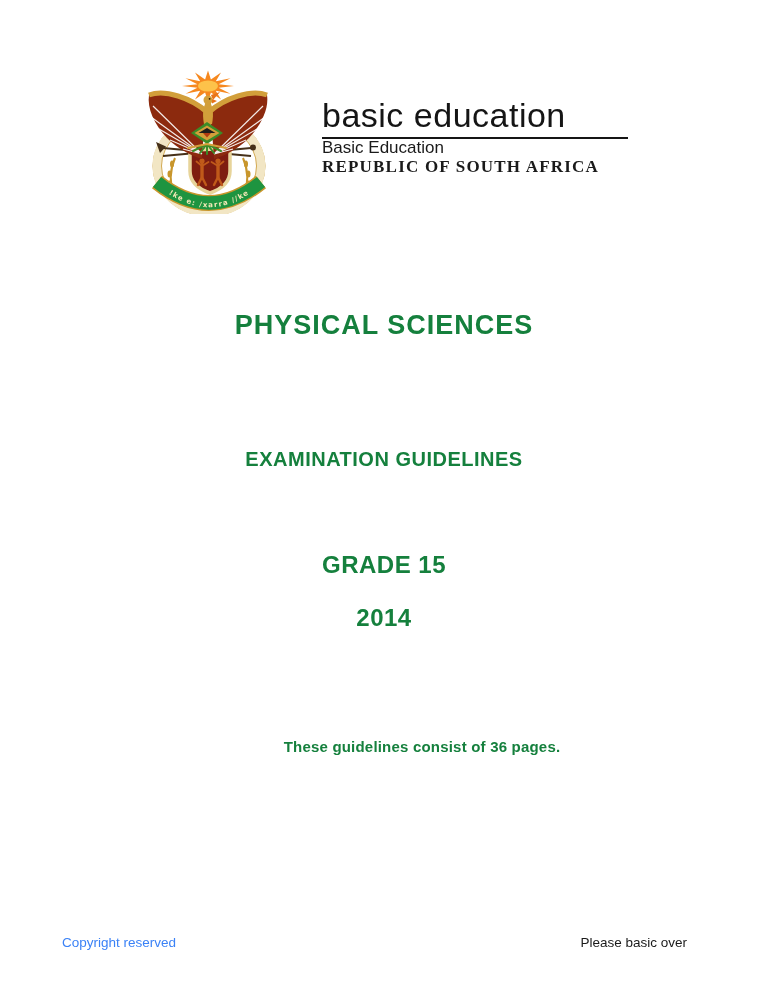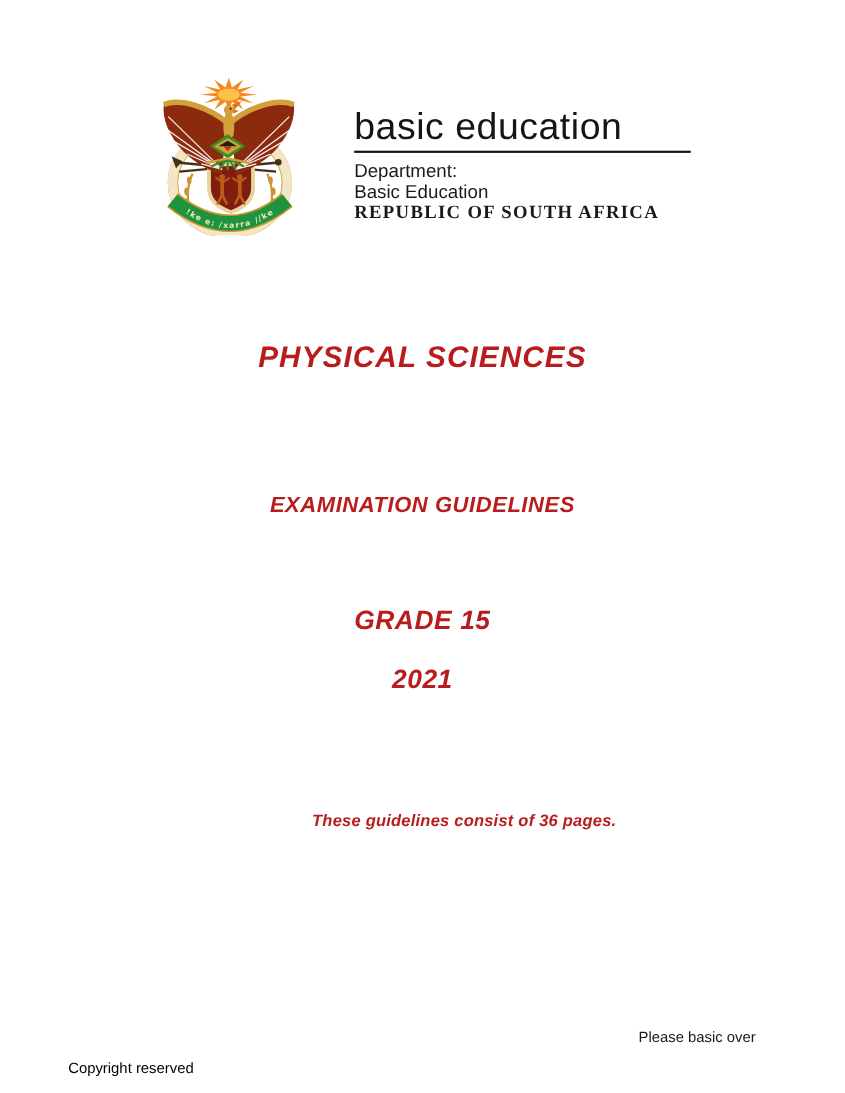--- a/index.html
+++ b/index.html
@@ -55,36 +55,35 @@
     font-family: Liberation Serif, serif;
   }
 
   
   .center-line {
     position: absolute;
     left: 0;
     width: 100%;
     text-align: center;
     font-weight: 700;
-    color: #b91c1c;
-    font-style: italic;
+    color: #15803d;
   }
   .subject        { top: 310px; font-size: 27px; letter-spacing: 1px; }
   .doc-type       { top: 448px; font-size: 20px; letter-spacing: 0.5px; }
   .grade          { top: 551px; font-size: 24px; letter-spacing: 0.5px; }
   .year           { top: 604px; font-size: 24px; letter-spacing: 0.5px; }
   .pages-note     { top: 738px; font-size: 15px; letter-spacing: 0.2px; margin-left: 38px; }
 
   
   .footer-left {
     position: absolute;
     left: 62px;
-    top: 963px;
+    top: 935px;
     font-size: 13.5px;
-    color: #000000;
+    color: #3b82f6;
   }
   .footer-right {
     position: absolute;
     right: 81px;
     top: 935px;
     font-size: 13.5px;
     color: #1a1a1a;
   }
 </style>
 </head>
@@ -171,27 +170,26 @@
       <g fill="none" stroke-width="2" stroke-linecap="round" stroke="#3B8C28">
         <path d="M62 82 L48 89 M62 82 L55 91 M62 82 L62 92 M62 82 L69 91 M62 82 L76 89"></path>
       </g>
       <path d="M62 82 L43 86 M62 82 L81 86" fill="none" stroke-width="2" stroke-linecap="round" stroke="#D29F3A"></path>
     </g>
   </svg>
 
   <div class="logo-text">
     <div class="wordmark">basic education</div>
     <div class="wordmark-rule"></div>
-    <div class="dept-line first">Department:</div>
     <div class="dept-line">Basic Education</div>
     <div class="dept-line country">REPUBLIC OF SOUTH AFRICA</div>
   </div>
 
   <div class="center-line subject">PHYSICAL SCIENCES</div>
   <div class="center-line doc-type">EXAMINATION GUIDELINES</div>
   <div class="center-line grade">GRADE 15</div>
-  <div class="center-line year">2021</div>
+  <div class="center-line year">2014</div>
   <div class="center-line pages-note">These guidelines consist of 36 pages.</div>
 
   <div class="footer-left">Copyright reserved</div>
   <div class="footer-right">Please basic over</div>
 
 </div>
 
 </body></html>

